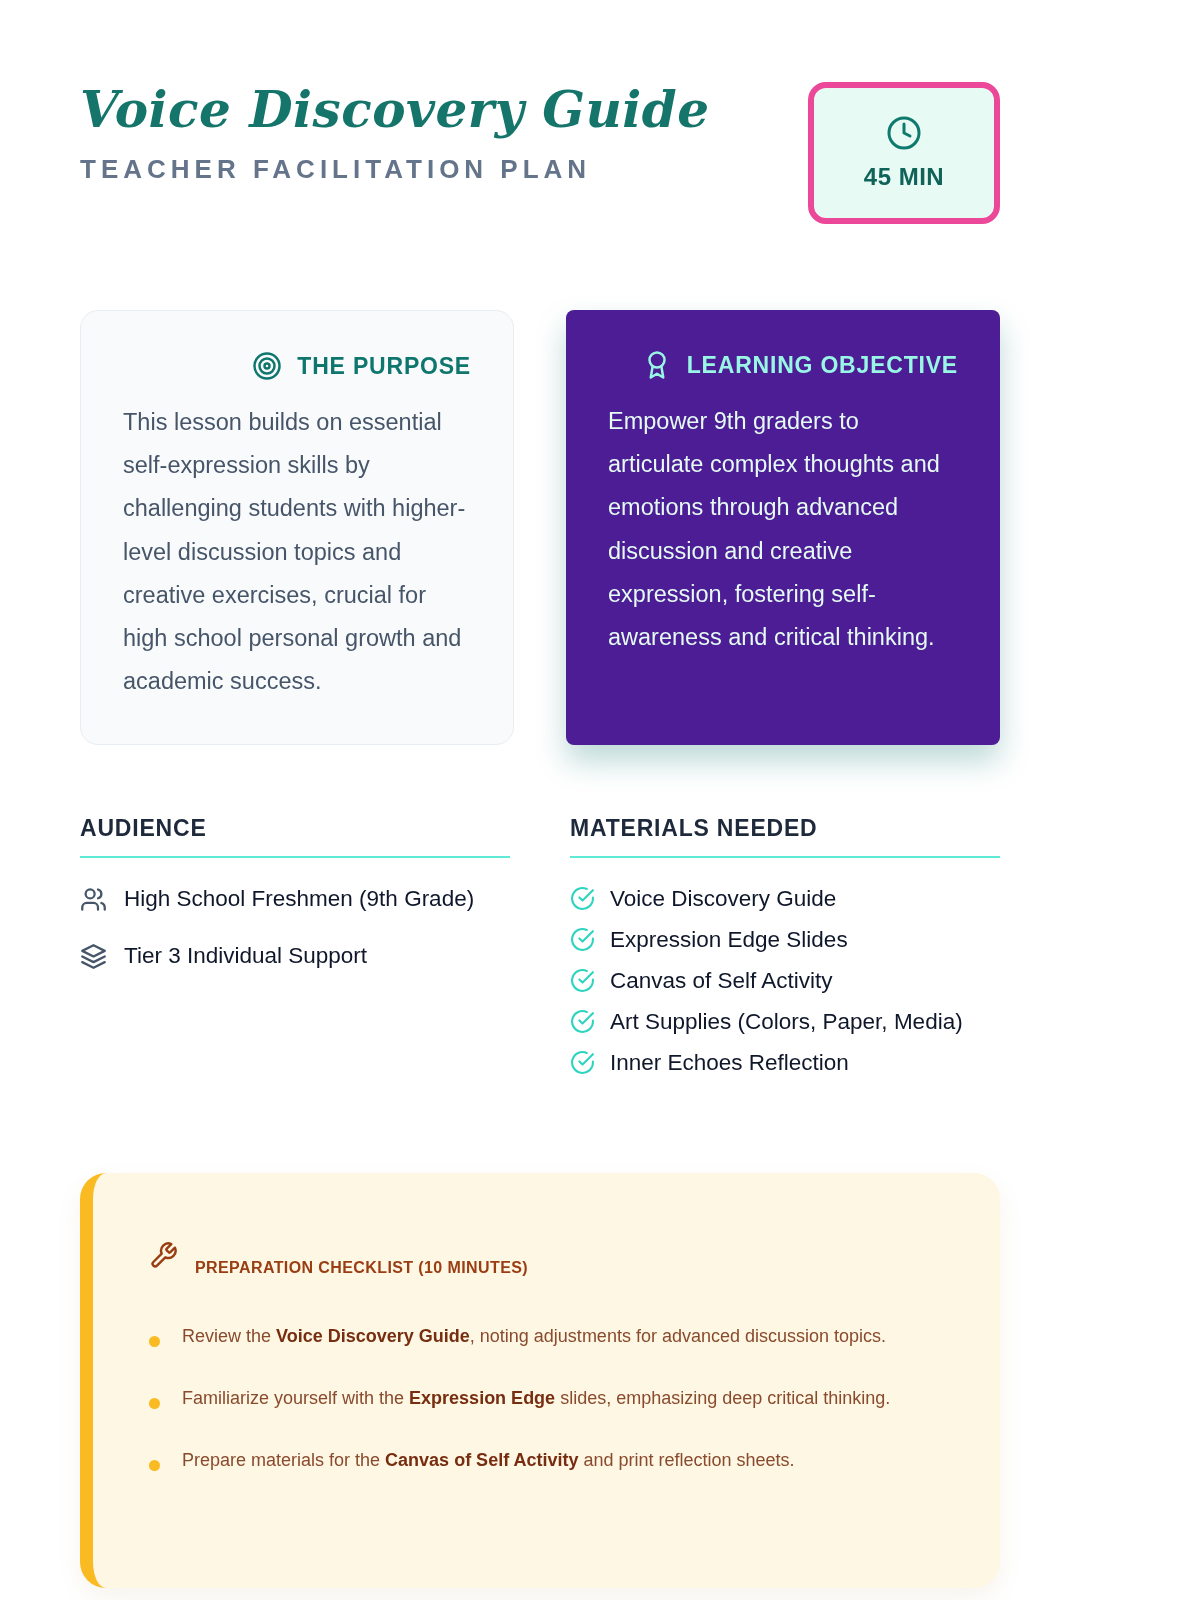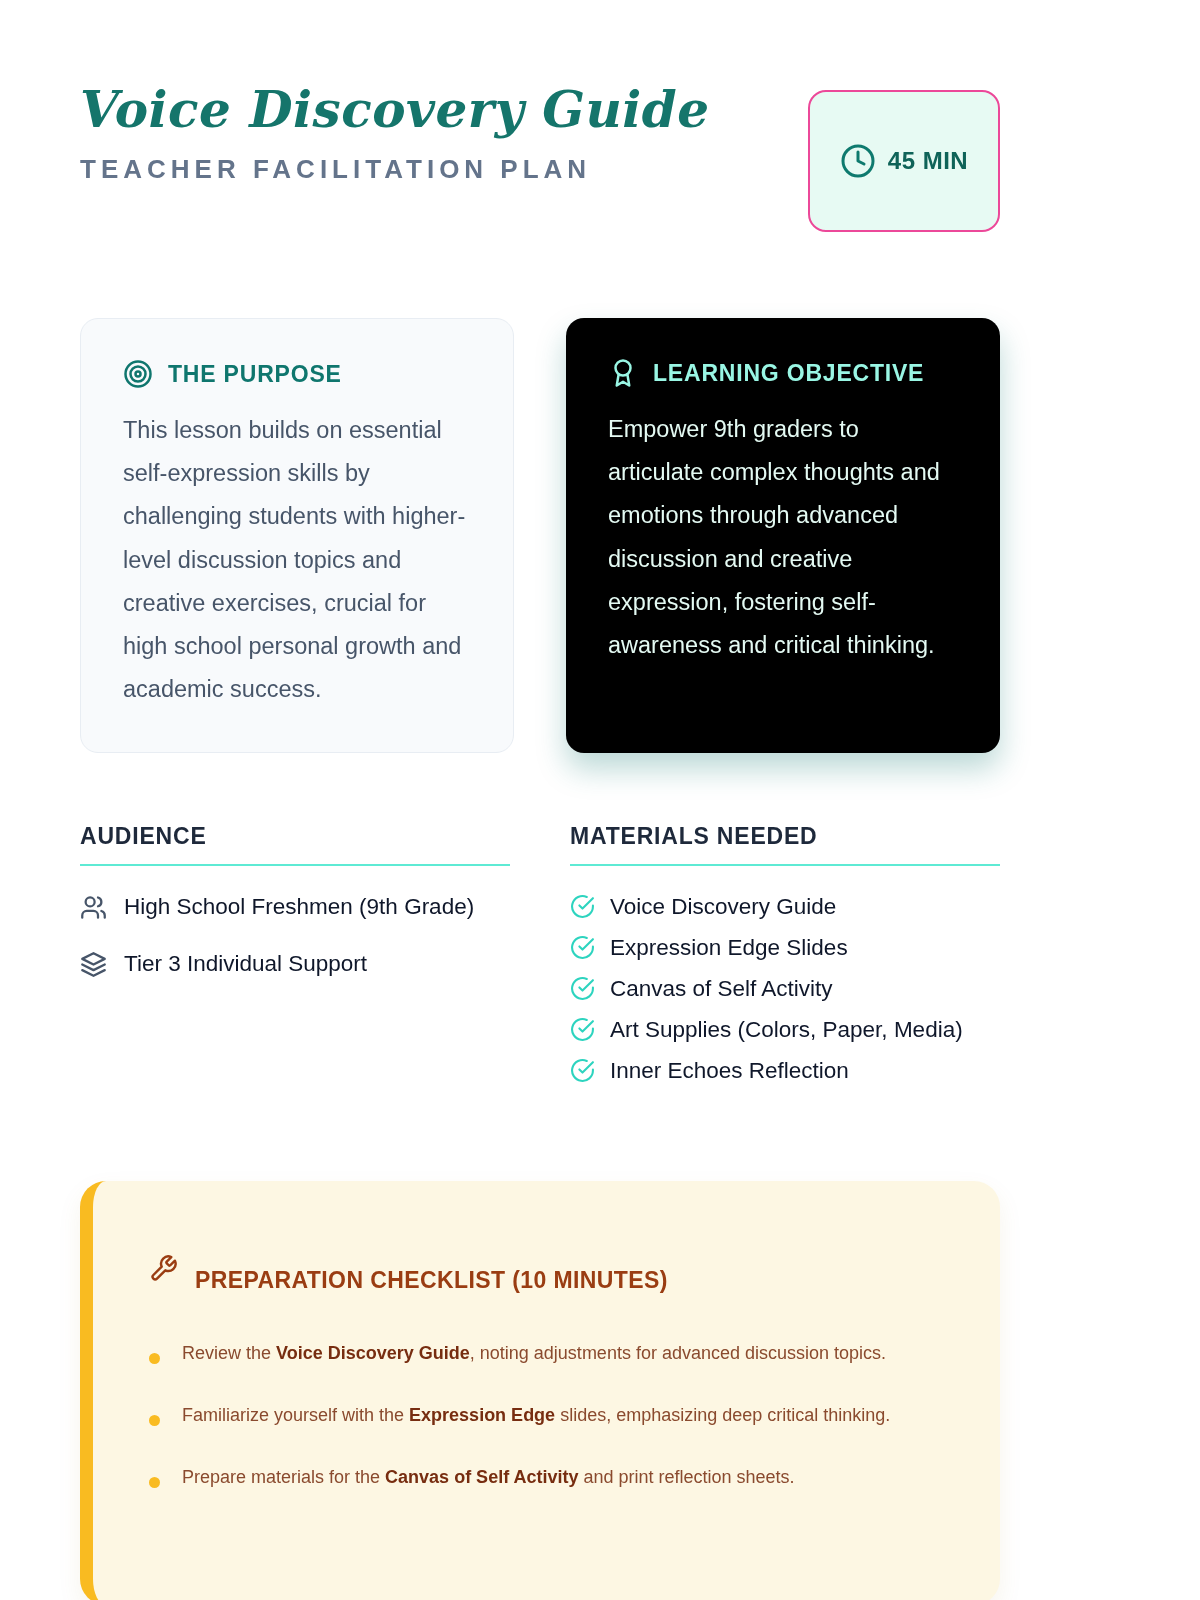--- a/index.html
+++ b/index.html
@@ -19,37 +19,38 @@
     font-style: italic; font-weight: 700;
     font-size: 50px; line-height: 1.2; color: #15756b;
     letter-spacing: 0.5px;
   }
   .subtitle {
     margin-top: 14px; font-size: 26px; font-weight: 700;
     letter-spacing: 5px; color: #64748b;
   }
   .duration-badge {
     flex: 0 0 auto; width: 192px; height: 142px;
-    background: #e7faf3; border: 2px solid #ec4899; border-radius: 18px;
-    display: flex; flex-direction: row; align-items: center; justify-content: center;
-    gap: 12px; margin-top: 10px;
+    background: #e7faf3; border: 6px solid #ec4899; border-radius: 18px;
+    display: flex; flex-direction: column; align-items: center; justify-content: center;
+    gap: 12px; margin-top: 2px;
   }
   .duration-badge .clock { width: 36px; height: 36px; color: #0e7a6e; }
   .duration-badge .dur-label { font-size: 24px; font-weight: 700; color: #0f6358; letter-spacing: 0.5px; }
 
   
   .cards { display: grid; grid-template-columns: 1fr 1fr; gap: 52px; margin-top: 86px; }
   .card { border-radius: 18px; padding: 40px 42px; }
   .card-purpose { background: #f8fafc; border: 1px solid #e8edf3; }
   .card-objective {
-    background: #000000; color: #e4faf3;
+    background: #4c1d95; color: #e4faf3;
     box-shadow: 0 16px 30px rgba(15, 118, 110, 0.28);
     padding-bottom: 56px;
-  }
-  .card-head { display: flex; align-items: center; gap: 15px; }
+    border-radius: 8px;
+  }
+  .card-head { display: flex; align-items: center; gap: 15px; justify-content: flex-end; }
   .card-head .hicon { width: 30px; height: 30px; flex: 0 0 auto; display: inline-flex; }
   .card-purpose .card-head { color: #0f766e; }
   .card-objective .card-head { color: #99f6e4; }
   .card-head .htext { font-size: 23px; font-weight: 700; letter-spacing: 0.8px; }
   .card-body { margin-top: 20px; font-size: 23.5px; line-height: 1.84; }
   .card-purpose .card-body { color: #475569; }
   .card-objective .card-body { color: #e4faf3; }
 
   
   .sections { display: grid; grid-template-columns: 1fr 1fr; gap: 60px; margin-top: 70px; }
@@ -67,21 +68,21 @@
 
   
   .prep-card {
     margin-top: 82px; background: #fdf7e3;
     border-left: 13px solid #f9bb21; border-radius: 26px;
     padding: 62px 56px 80px 56px;
     box-shadow: 0 10px 24px rgba(148, 110, 30, 0.08);
   }
   .prep-head { display: flex; align-items: center; gap: 17px; color: #9a3d12; }
   .prep-head .hicon { width: 29px; height: 29px; display: inline-flex; }
-  .prep-head .htext { font-size: 23px; font-weight: 700; letter-spacing: 0.4px; margin-top: 24px; }
+  .prep-head .htext { font-size: 16px; font-weight: 700; letter-spacing: 0.4px; margin-top: 24px; }
   .prep-list { list-style: none; margin-top: 44px; }
   .prep-list li {
     position: relative; padding-left: 33px; margin-bottom: 31px;
     font-size: 18px; line-height: 1.74; color: #8a4a2e;
   }
   .prep-list li::before {
     content: ""; position: absolute; left: 0; top: 15px;
     width: 11px; height: 11px; border-radius: 50%; background: #f9bb21;
   }
   .prep-list b { color: #772d10; font-weight: 700; }

